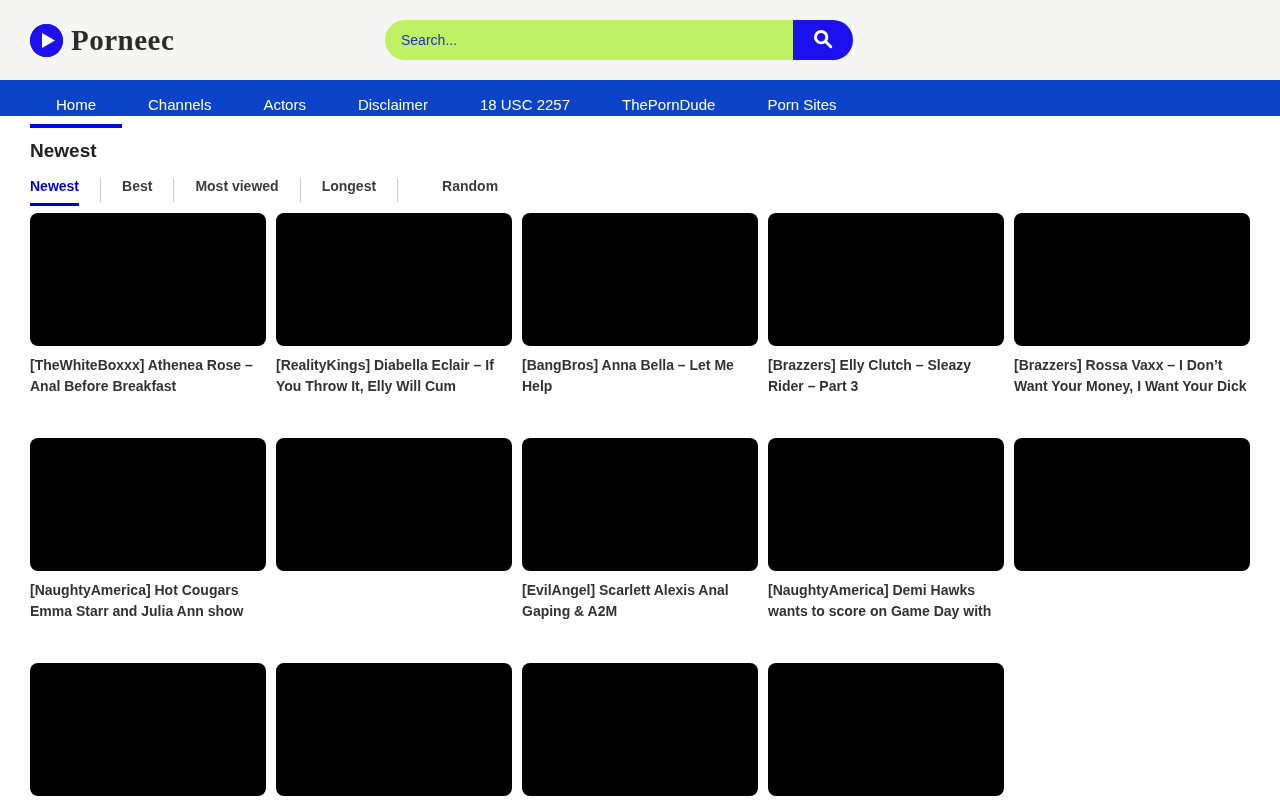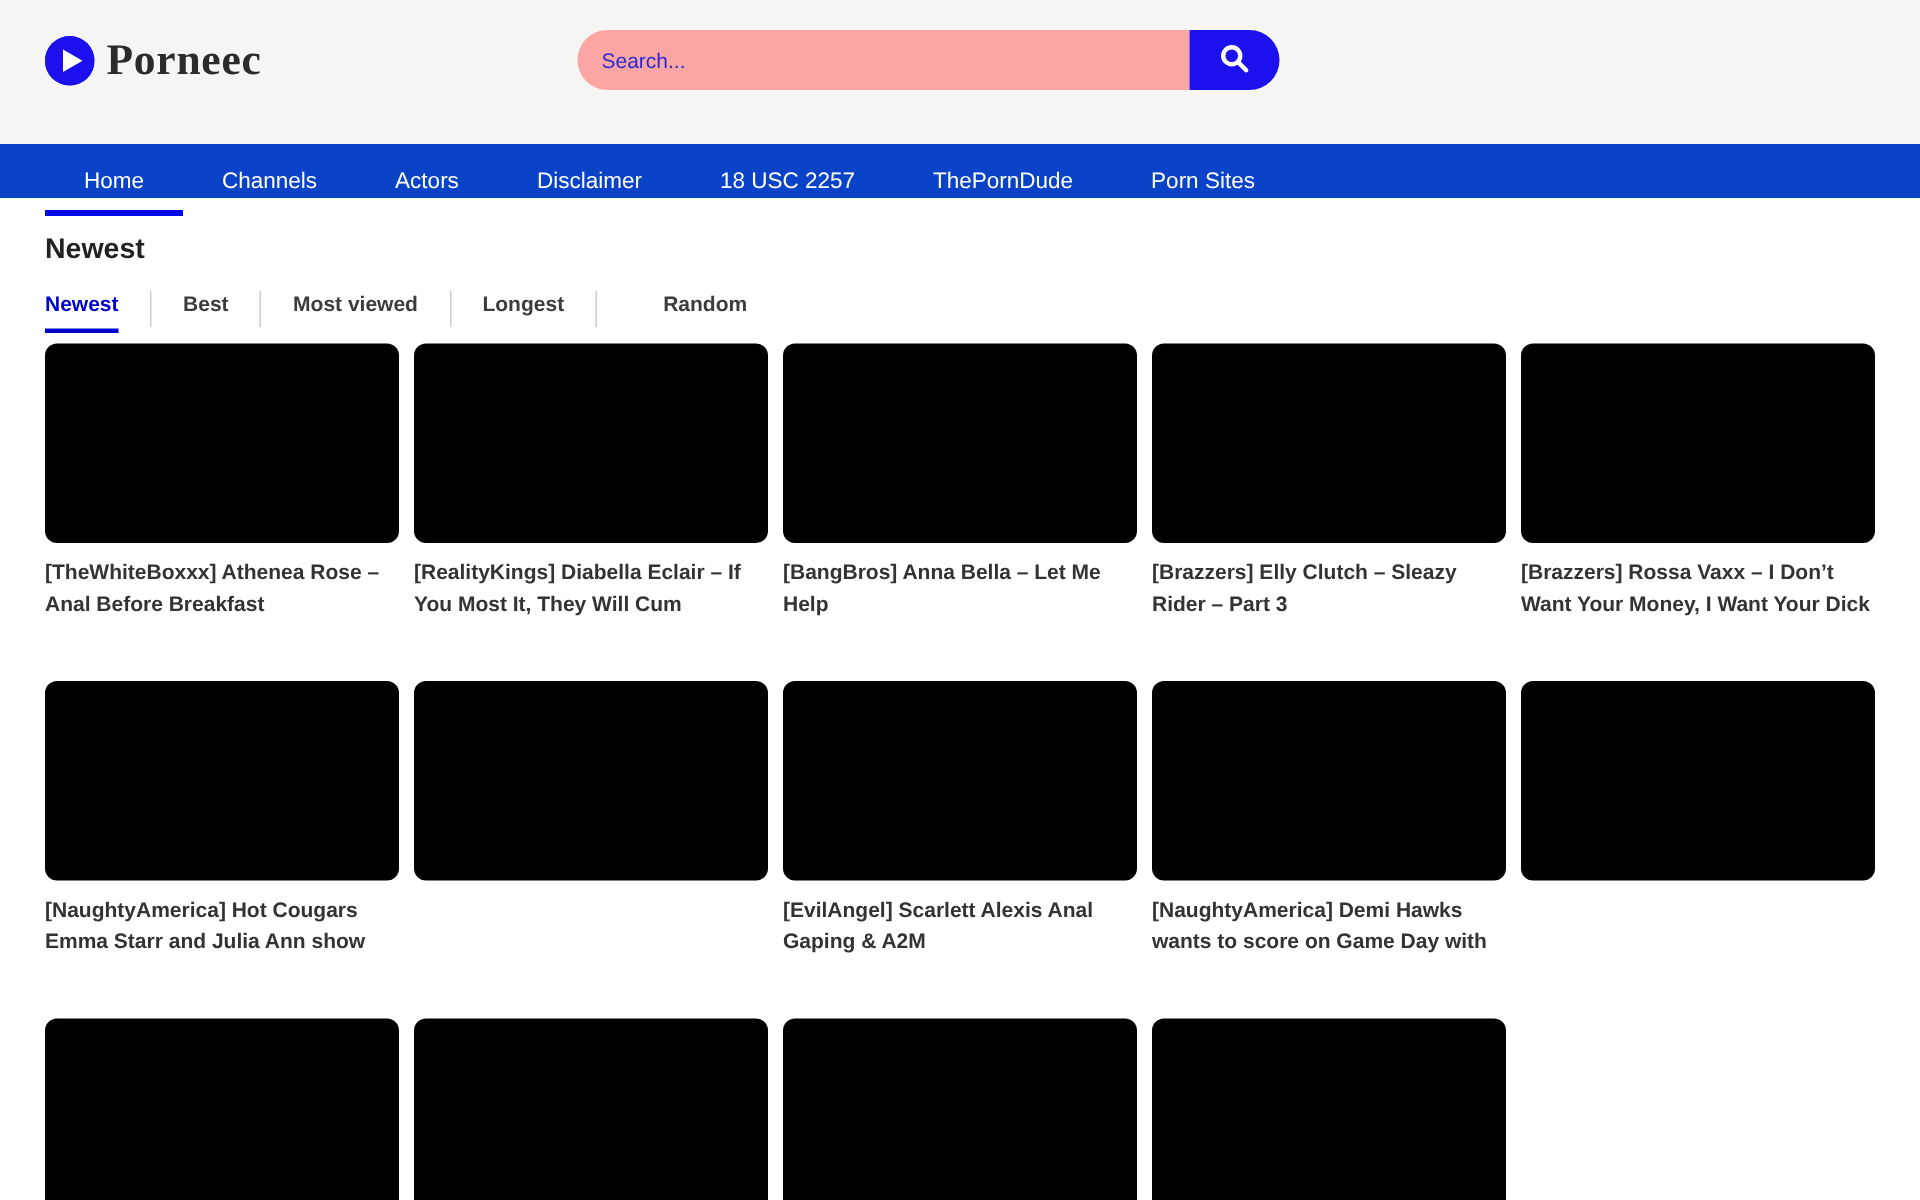--- a/index.html
+++ b/index.html
@@ -1,27 +1,27 @@
 <!DOCTYPE html>
 <html><head>
 <meta charset="utf-8">
 <style>
   * { margin:0; padding:0; box-sizing:border-box; }
   html, body { width:1280px; height:800px; overflow:hidden; background:#fff;
     font-family:"Liberation Sans", sans-serif; }
 
   
-  .site-header { position:relative; height:96px; background:#f5f5f4; }
+  .site-header { position:relative; height:80px; background:#f5f5f4; }
   .logo { position:absolute; left:30px; top:0; height:80px; display:flex; align-items:center; gap:8px; cursor:pointer; }
   .logo-circle { width:33px; height:33px; border-radius:50%; background:#1c11ee; display:flex; align-items:center; justify-content:center; }
   .logo-circle svg { display:block; }
   .logo-text { font-family:"Liberation Serif", serif; font-weight:bold; font-size:29px; color:#2b2b2b; letter-spacing:0.5px; }
 
   .search-form { position:absolute; left:385px; top:20px; width:468px; height:40px; display:flex; }
-  .search-input { flex:1; border:none; outline:none; background:#fca5a5; border-radius:20px 0 0 20px;
+  .search-input { flex:1; border:none; outline:none; background:#bef264; border-radius:20px 0 0 20px;
     padding:0 16px; font-size:14px; color:#2a2ad0; }
   .search-input::placeholder { color:#2a2ad0; opacity:1; }
   .search-button { width:60px; height:40px; border:none; background:#1c11ee; border-radius:0 20px 20px 0;
     cursor:pointer; display:flex; align-items:center; justify-content:center; }
 
   
   .main-nav { height:36px; background:#0a43c8; padding-left:30px; }
   .main-nav ul { list-style:none; display:flex; height:48px; }
   .main-nav li { position:relative; display:flex; align-items:center; padding:0 26px; color:#ffffff;
     font-size:15px; cursor:pointer; }
@@ -94,21 +94,21 @@
     <div class="tab"><span class="tab-label">Random</span></div>
   </div>
 
   <div class="video-grid">
     <div class="video-card">
       <div class="thumb"></div>
       <div class="video-title">[TheWhiteBoxxx] Athenea Rose – Anal Before Breakfast</div>
     </div>
     <div class="video-card">
       <div class="thumb"></div>
-      <div class="video-title">[RealityKings] Diabella Eclair – If You Most It, They Will Cum</div>
+      <div class="video-title">[RealityKings] Diabella Eclair – If You Throw It, Elly Will Cum</div>
     </div>
     <div class="video-card">
       <div class="thumb"></div>
       <div class="video-title">[BangBros] Anna Bella – Let Me Help</div>
     </div>
     <div class="video-card">
       <div class="thumb"></div>
       <div class="video-title">[Brazzers] Elly Clutch – Sleazy Rider – Part 3</div>
     </div>
 

